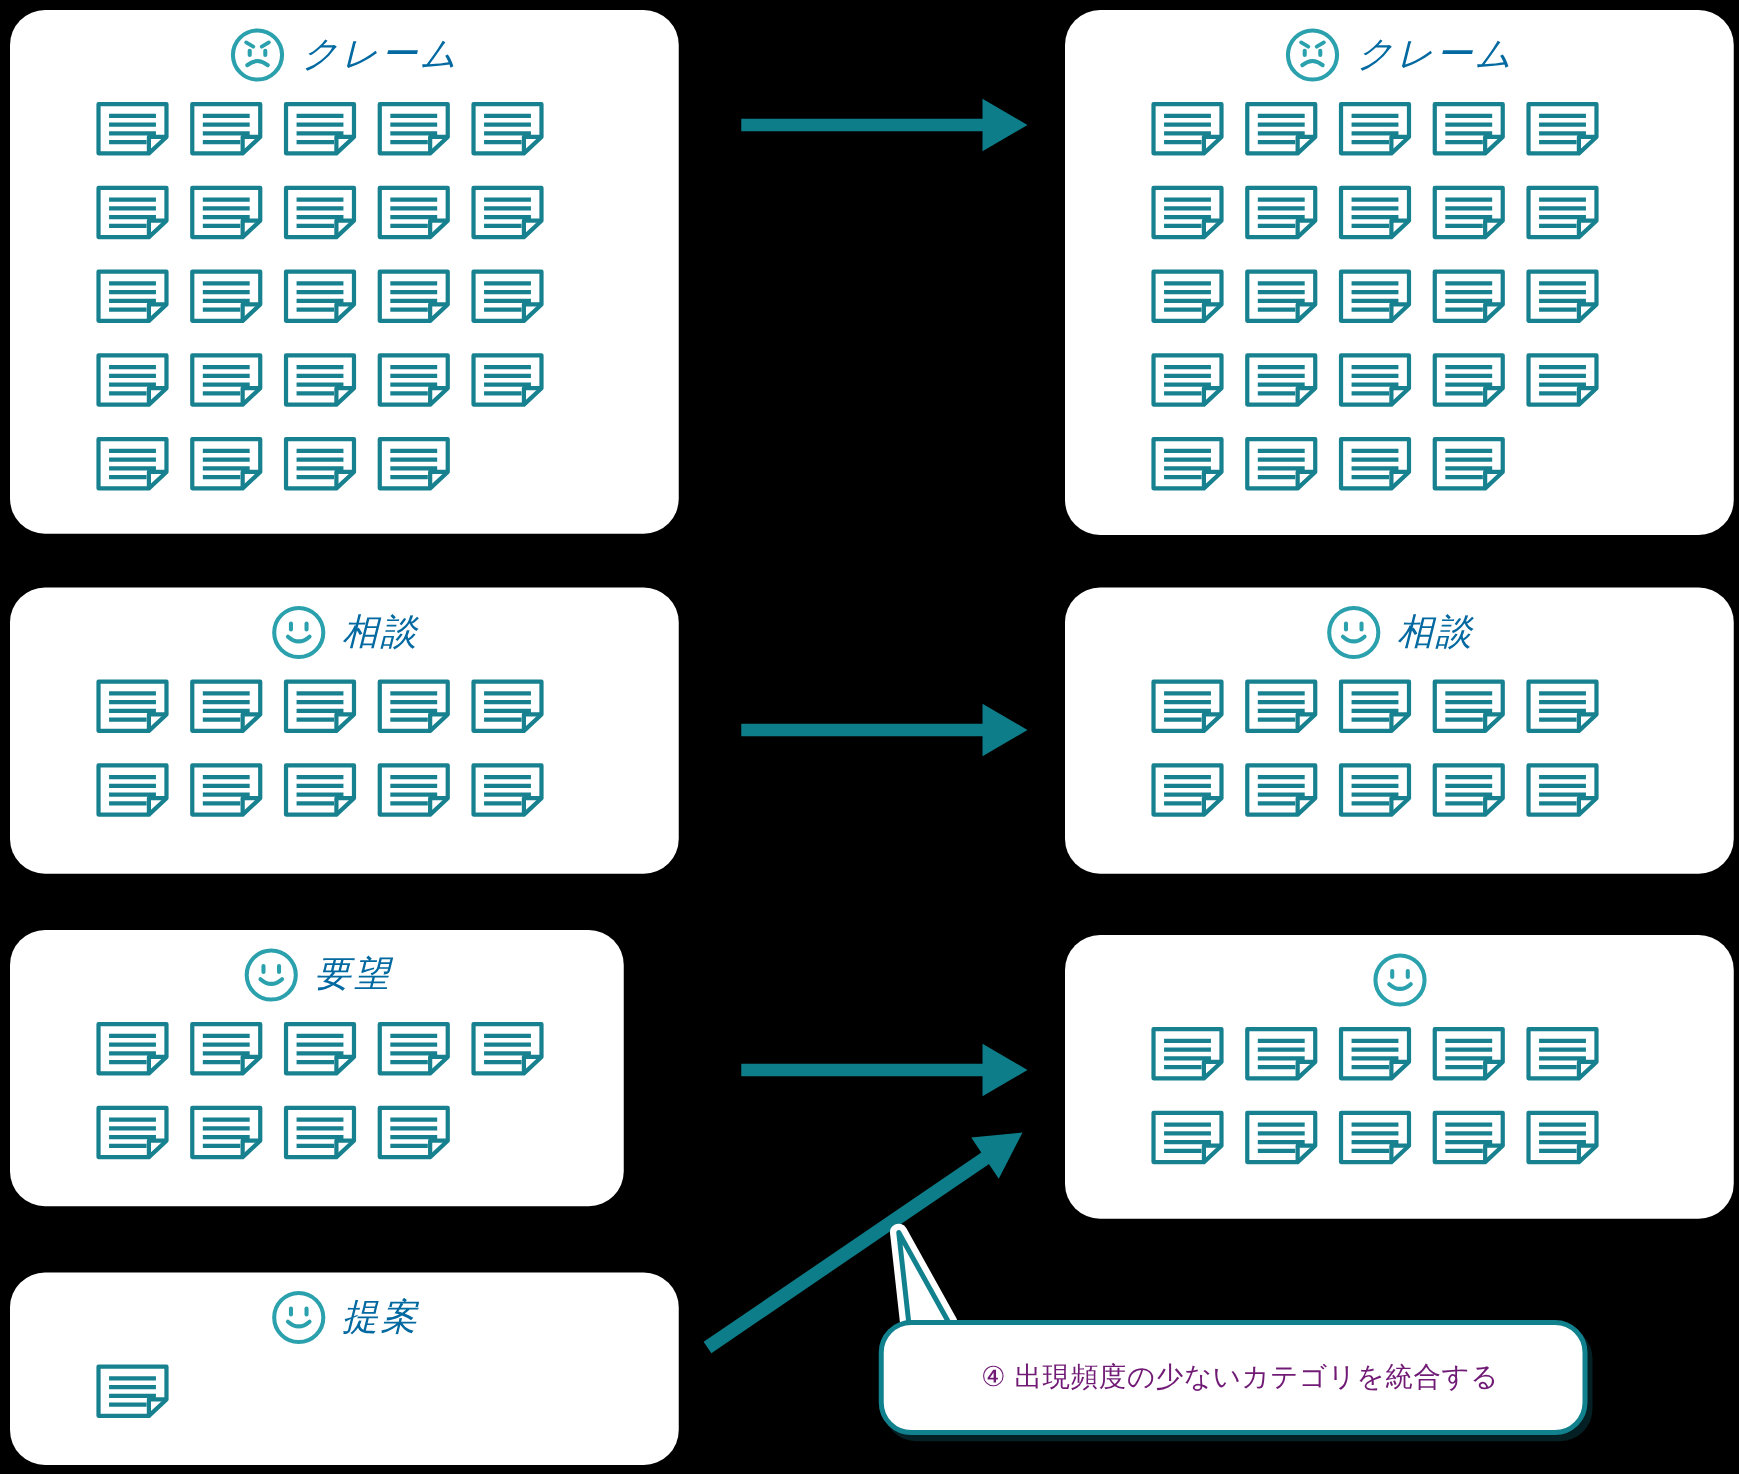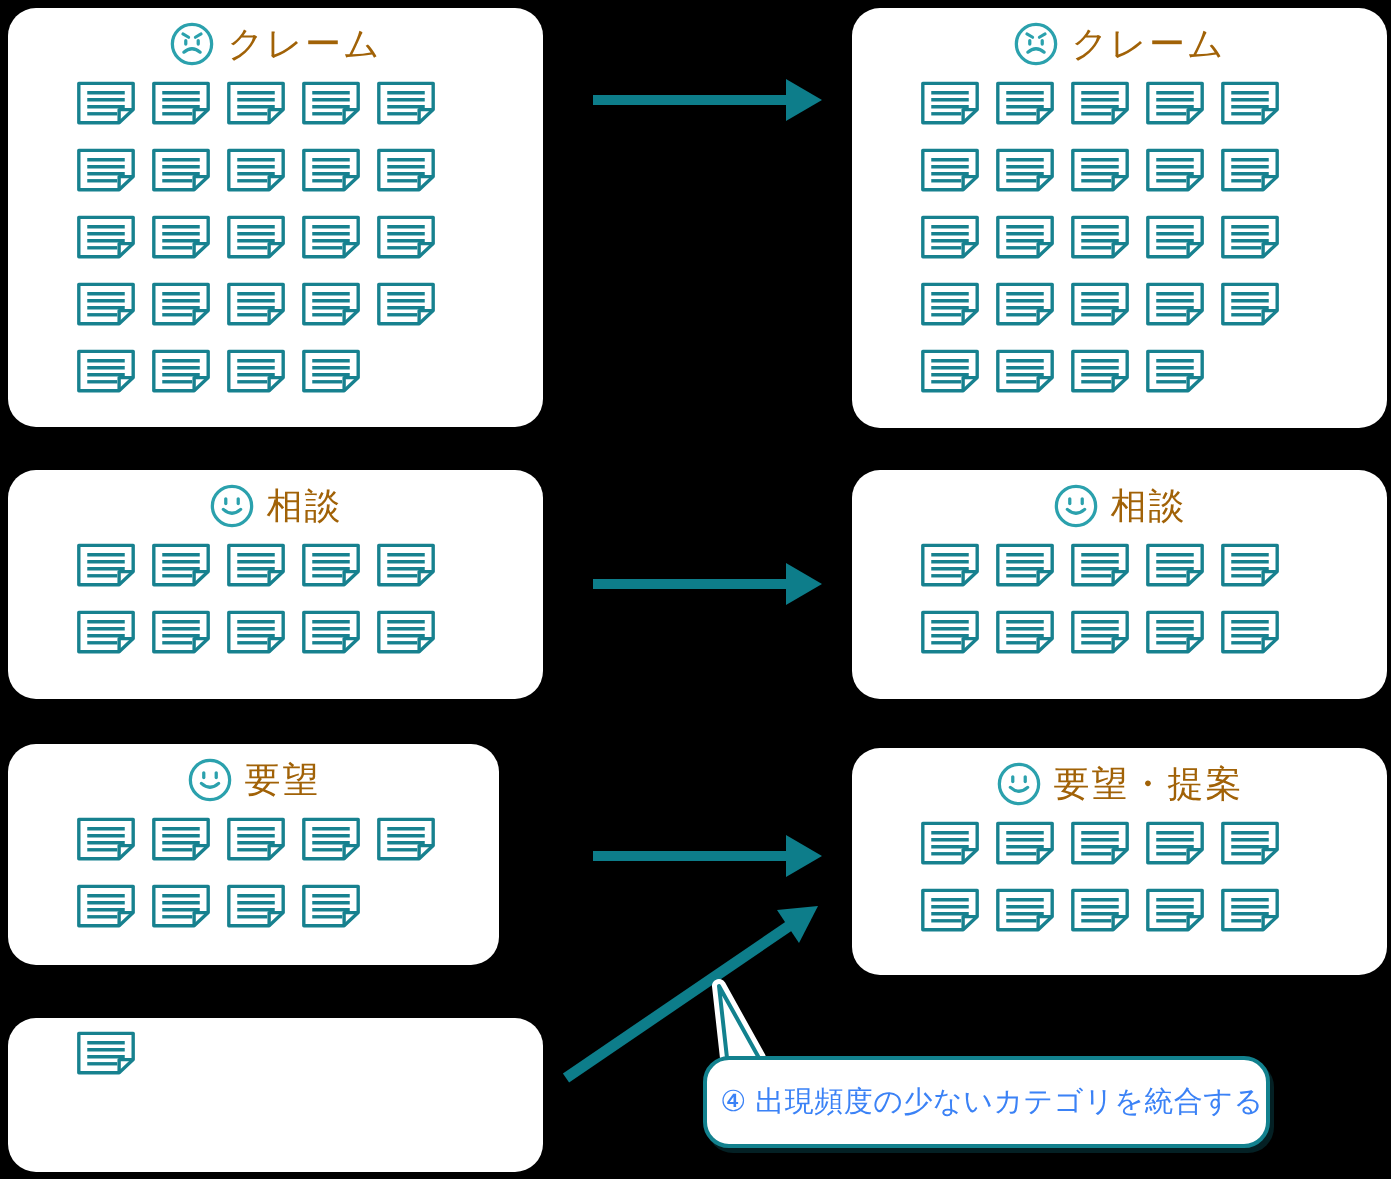--- a/index.html
+++ b/index.html
@@ -7,31 +7,31 @@
           font-family:"Liberation Sans","DejaVu Sans",sans-serif;}
   .box{position:absolute;background:#ffffff;border-radius:28px;box-sizing:border-box;}
   .box-l1{left:8px;  top:8px;   width:535px;height:419px;}
   .box-l2{left:8px;  top:470px; width:535px;height:229px;}
   .box-l3{left:8px;  top:744px; width:491px;height:221px;}
   .box-l4{left:8px;  top:1018px;width:535px;height:154px;}
   .box-r1{left:852px;top:8px;   width:535px;height:420px;}
   .box-r2{left:852px;top:470px; width:535px;height:229px;}
   .box-r3{left:852px;top:748px; width:535px;height:227px;}
   .box-title{display:flex;align-items:center;justify-content:center;gap:12px;margin-top:12px;height:48px;}
-  .box-title .label{font-size:36px;color:#a16207;font-weight:500;letter-spacing:2px;white-space:nowrap;}
+  .box-title .label{font-size:29px;color:#0369a1;font-weight:500;letter-spacing:2px;white-space:nowrap;font-style:italic;}
   .face{flex:0 0 auto;}
   .doc-grid{display:flex;flex-direction:column;row-gap:21px;margin-top:12px;padding-left:68px;}
   .doc-row{display:flex;column-gap:15px;}
   .doc{flex:0 0 auto;display:block;}
   .overlay{position:absolute;left:0;top:0;width:1391px;height:1179px;pointer-events:none;}
   .callout{position:absolute;left:703px;top:1056px;width:567px;height:92px;background:#ffffff;
            border:4px solid #12818e;border-radius:26px;box-sizing:border-box;
            display:flex;align-items:center;justify-content:center;
            box-shadow:4px 5px 0 rgba(8,70,80,0.45);}
-  .callout .callout-text{font-size:29px;color:#3b82f6;font-weight:500;letter-spacing:0.5px;white-space:nowrap;margin-left:11px;}
+  .callout .callout-text{font-size:22px;color:#701a75;font-weight:500;letter-spacing:0.5px;white-space:nowrap;margin-left:11px;}
 </style>
 </head>
 <body>
 
 <div class="canvas">
 
   <div class="box box-l1">
     <div class="box-title">
       <svg class="face" width="46" height="46" viewBox="0 0 48 48">
     <circle cx="24" cy="24" r="20.5" fill="none" stroke="#2ba1ad" stroke-width="3.4"></circle>
@@ -431,20 +431,29 @@
     <line x1="12" y1="13" x2="52" y2="13" stroke="#17818f" stroke-width="3.6"></line>
     <line x1="12" y1="20.5" x2="52" y2="20.5" stroke="#17818f" stroke-width="3.6"></line>
     <line x1="12" y1="28" x2="52" y2="28" stroke="#17818f" stroke-width="3.6"></line>
     <line x1="12" y1="35.5" x2="44" y2="35.5" stroke="#17818f" stroke-width="3.6"></line>
   </svg>
         </div>
       </div>
   </div>
 
   <div class="box box-l4">
+    <div class="box-title">
+      <svg class="face" width="46" height="46" viewBox="0 0 48 48">
+    <circle cx="24" cy="24" r="20.5" fill="none" stroke="#2ba1ad" stroke-width="3.4"></circle>
+    <line x1="17.5" y1="16.5" x2="17.5" y2="21.5" stroke="#2ba1ad" stroke-width="3.4" stroke-linecap="round"></line>
+    <line x1="30.5" y1="16.5" x2="30.5" y2="21.5" stroke="#2ba1ad" stroke-width="3.4" stroke-linecap="round"></line>
+    <path d="M15 27.5 Q24 35.5 33 27.5" fill="none" stroke="#2ba1ad" stroke-width="3.4" stroke-linecap="round"></path>
+  </svg>
+      <span class="label">提案</span>
+    </div>
     <div class="doc-grid">
         <div class="doc-row">
           <svg class="doc" width="60" height="46" viewBox="0 0 64 48">
     <path d="M3 3 H61 V31 L46 45 H3 Z" fill="#ffffff" stroke="#17818f" stroke-width="3.6" stroke-linejoin="round"></path>
     <path d="M46 45 V31 H61" fill="none" stroke="#17818f" stroke-width="3.6" stroke-linejoin="round"></path>
     <line x1="12" y1="13" x2="52" y2="13" stroke="#17818f" stroke-width="3.6"></line>
     <line x1="12" y1="20.5" x2="52" y2="20.5" stroke="#17818f" stroke-width="3.6"></line>
     <line x1="12" y1="28" x2="52" y2="28" stroke="#17818f" stroke-width="3.6"></line>
     <line x1="12" y1="35.5" x2="44" y2="35.5" stroke="#17818f" stroke-width="3.6"></line>
   </svg>
@@ -769,21 +778,20 @@
   </div>
 
   <div class="box box-r3">
     <div class="box-title">
       <svg class="face" width="46" height="46" viewBox="0 0 48 48">
     <circle cx="24" cy="24" r="20.5" fill="none" stroke="#2ba1ad" stroke-width="3.4"></circle>
     <line x1="17.5" y1="16.5" x2="17.5" y2="21.5" stroke="#2ba1ad" stroke-width="3.4" stroke-linecap="round"></line>
     <line x1="30.5" y1="16.5" x2="30.5" y2="21.5" stroke="#2ba1ad" stroke-width="3.4" stroke-linecap="round"></line>
     <path d="M15 27.5 Q24 35.5 33 27.5" fill="none" stroke="#2ba1ad" stroke-width="3.4" stroke-linecap="round"></path>
   </svg>
-      <span class="label">要望・提案</span>
     </div>
     <div class="doc-grid">
         <div class="doc-row">
           <svg class="doc" width="60" height="46" viewBox="0 0 64 48">
     <path d="M3 3 H61 V31 L46 45 H3 Z" fill="#ffffff" stroke="#17818f" stroke-width="3.6" stroke-linejoin="round"></path>
     <path d="M46 45 V31 H61" fill="none" stroke="#17818f" stroke-width="3.6" stroke-linejoin="round"></path>
     <line x1="12" y1="13" x2="52" y2="13" stroke="#17818f" stroke-width="3.6"></line>
     <line x1="12" y1="20.5" x2="52" y2="20.5" stroke="#17818f" stroke-width="3.6"></line>
     <line x1="12" y1="28" x2="52" y2="28" stroke="#17818f" stroke-width="3.6"></line>
     <line x1="12" y1="35.5" x2="44" y2="35.5" stroke="#17818f" stroke-width="3.6"></line>

